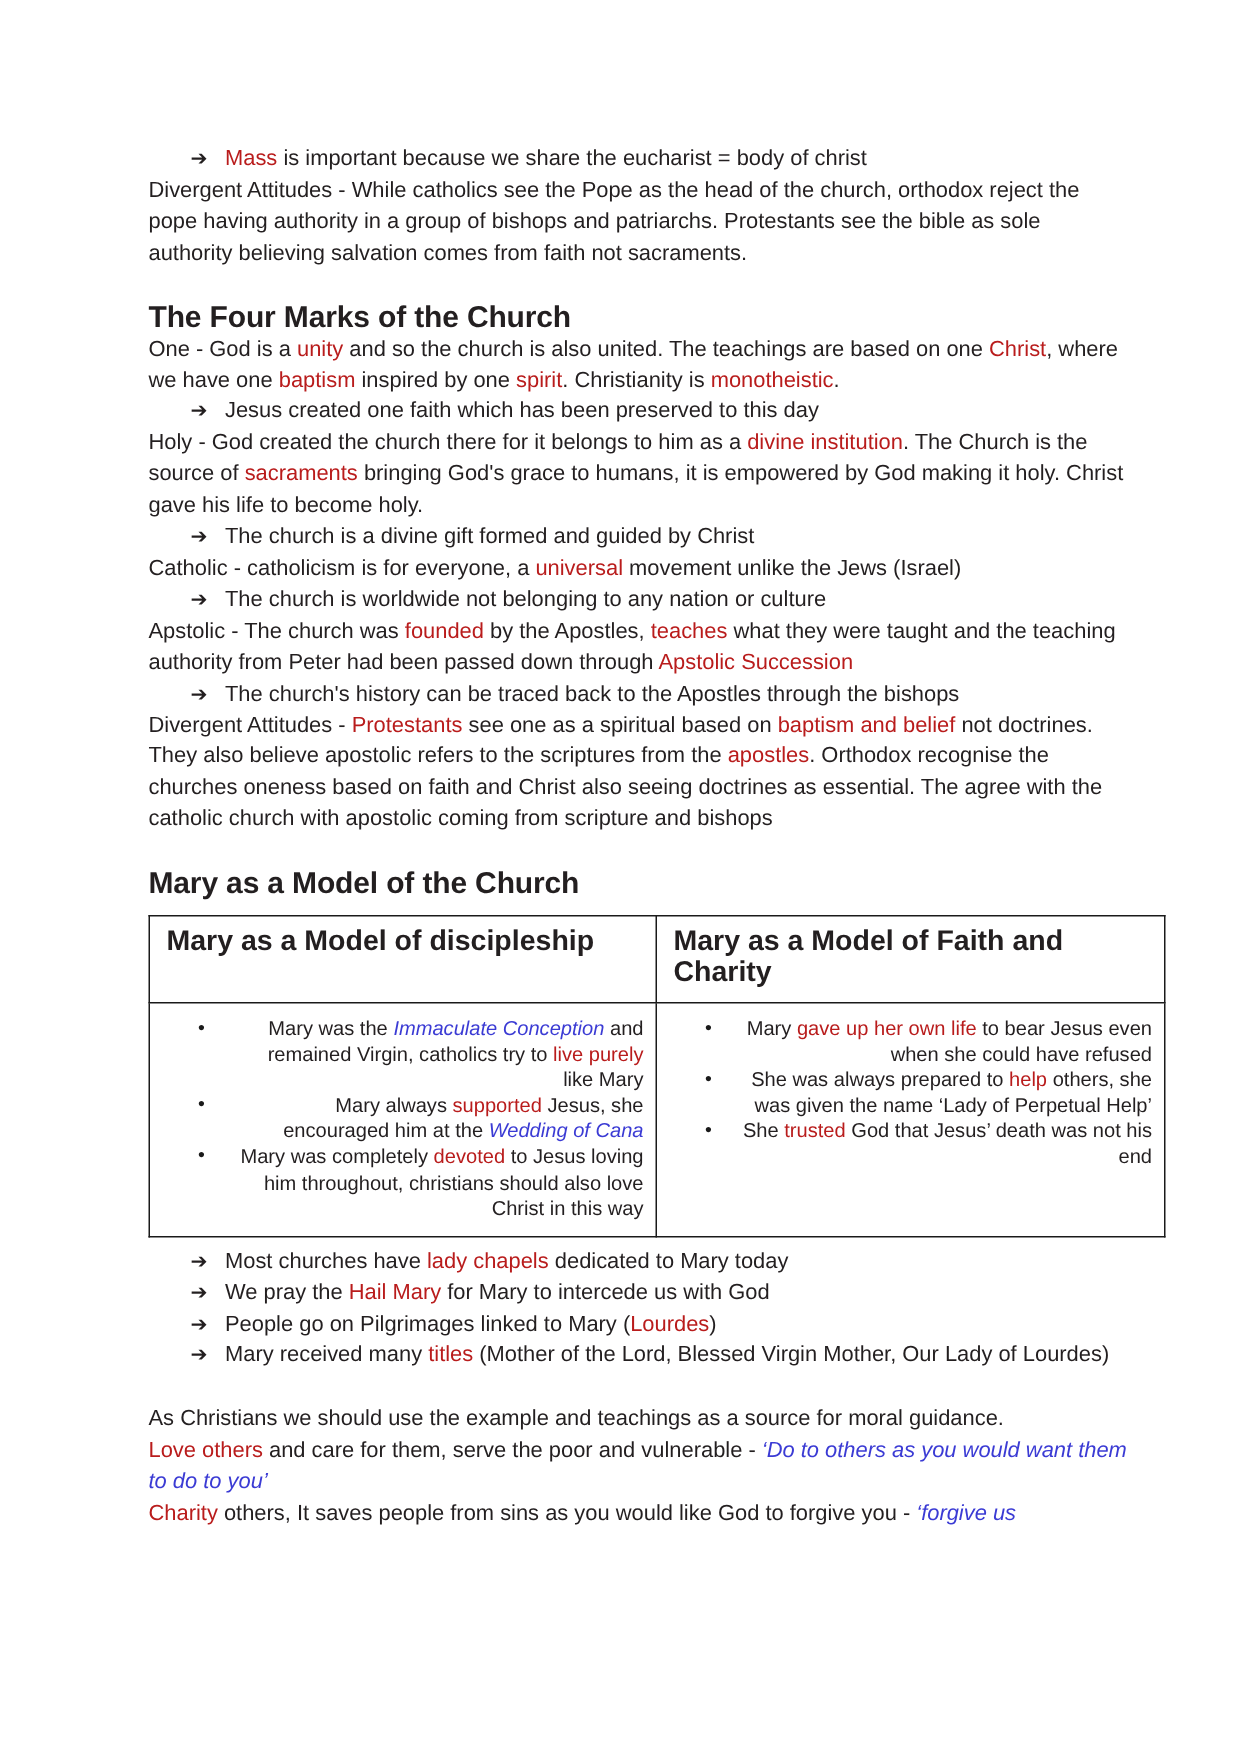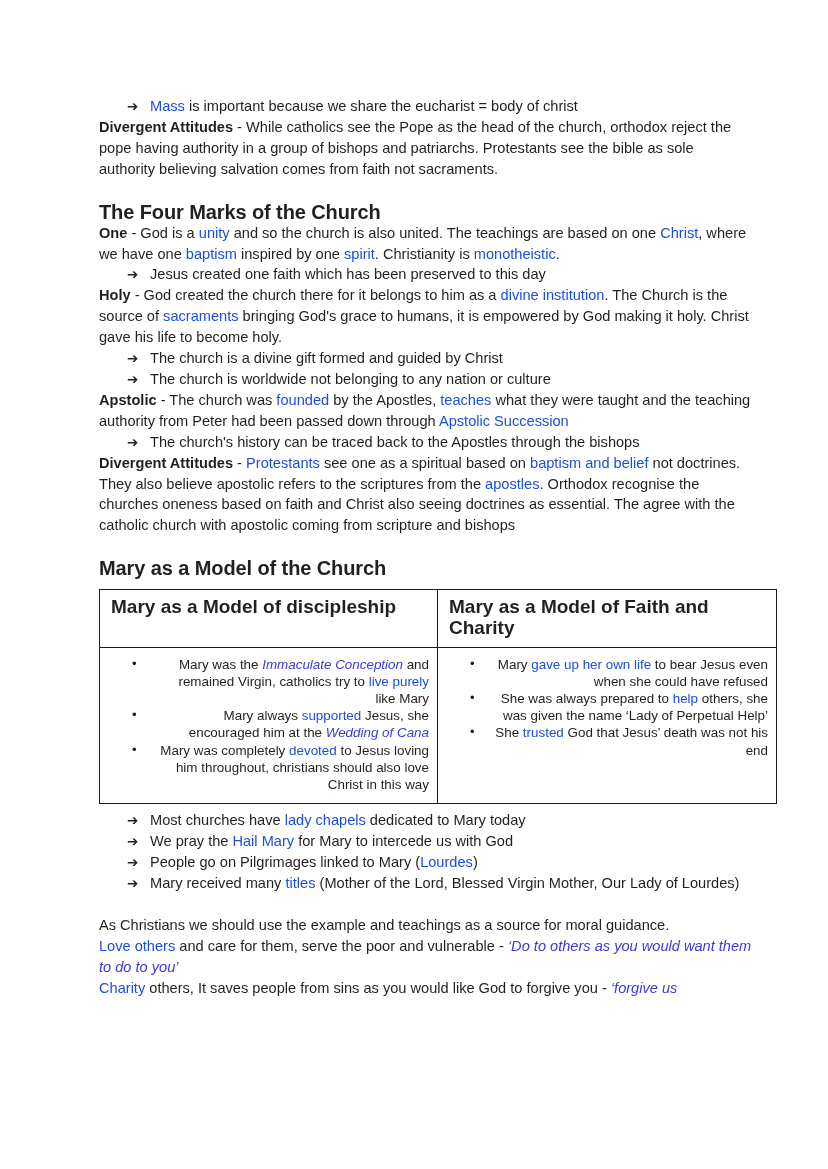--- a/index.html
+++ b/index.html
@@ -26,28 +26,28 @@
     font-size: 14.6px;
     line-height: 20.9px;
   }
   p {
     margin: 0;
   }
   .para {
     margin: 0 0 0 0;
   }
   .hl {
-    color: #1d4ed8;
+    color: #b91c1c;
   }
   .ital-blue {
     color: #3b3bd4;
     font-style: italic;
   }
   .bold {
-    font-weight: bold;
+    font-weight: normal;
   }
   h3.heading {
     font-size: 20px;
     font-weight: bold;
     margin: 0;
     padding: 0;
     line-height: 21px;
     letter-spacing: -0.1px;
   }
   .sp-before-heading { height: 22px; }
@@ -141,20 +141,21 @@
       <span class="atext">Jesus created one faith which has been preserved to this day</span>
     </div>
 
     <p class="para"><span class="bold">Holy</span><span> - God created the church there for it belongs to him as a </span><span class="hl">divine institution</span><span>. The Church is the source of </span><span class="hl">sacraments</span><span> bringing God's grace to humans, it is empowered by God making it holy. Christ gave his life to become holy.</span></p>
 
     <div class="arrow-line">
       <span class="glyph">➔</span>
       <span class="atext">The church is a divine gift formed and guided by Christ</span>
     </div>
 
+    <p class="para"><span class="bold">Catholic</span><span> - catholicism is for everyone, a </span><span class="hl">universal</span><span> movement unlike the Jews (Israel)</span></p>
 
     <div class="arrow-line">
       <span class="glyph">➔</span>
       <span class="atext">The church is worldwide not belonging to any nation or culture</span>
     </div>
 
     <p class="para"><span class="bold">Apstolic</span><span> - The church was </span><span class="hl">founded</span><span> by the Apostles, </span><span class="hl">teaches</span><span> what they were taught and the teaching authority from Peter had been passed down through </span><span class="hl">Apstolic Succession</span></p>
 
     <div class="arrow-line">
       <span class="glyph">➔</span>

